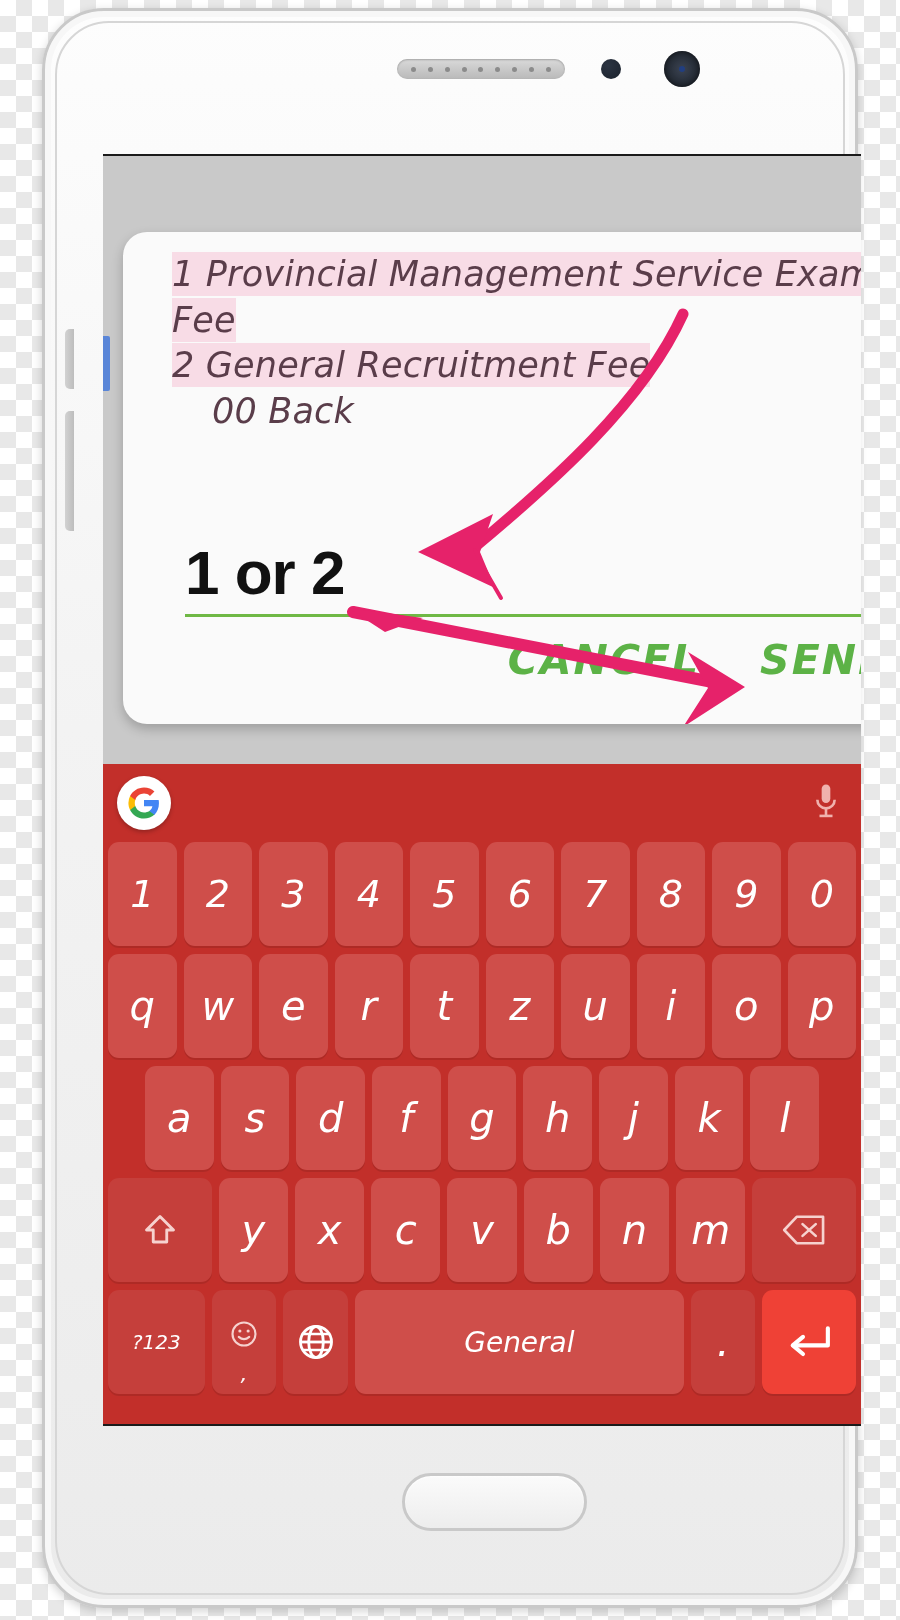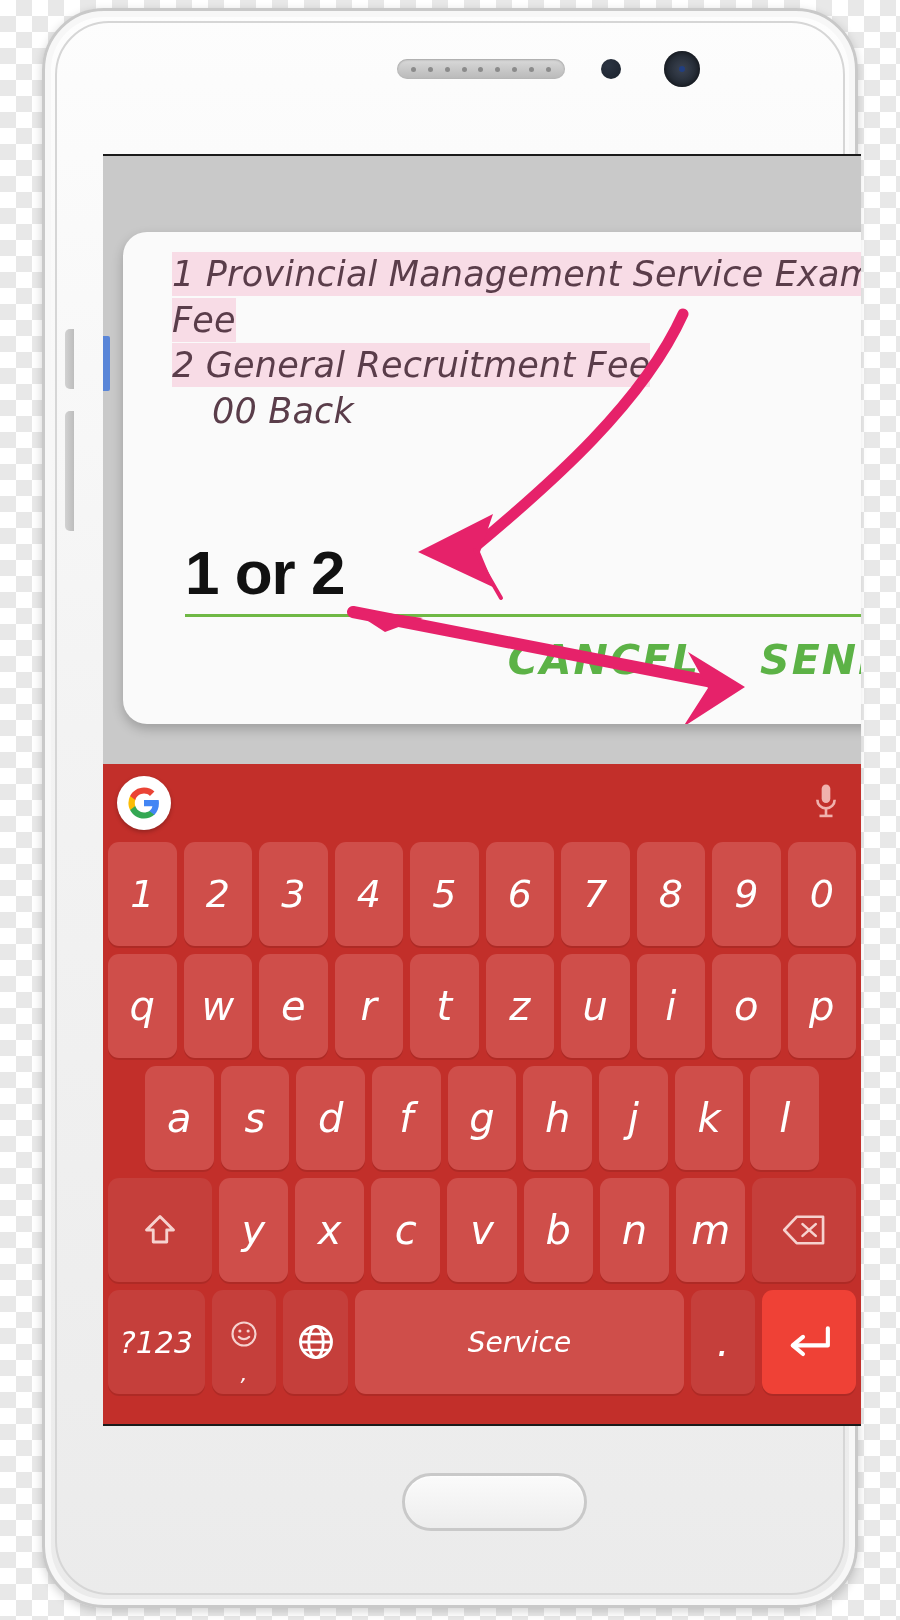--- a/index.html
+++ b/index.html
@@ -243,21 +243,21 @@
   .key.space  { flex: 5.1 1 0; font-size: 28px; }
   .key.wide   { flex: 1.5 1 0; }
   .key.num    { font-size: 38px; }
   .key-sub {
     position: absolute;
     bottom: 8px;
     font-size: 22px;
     font-style: italic;
     opacity: .95;
   }
-  .key-main-small { font-size: 30px; }
+  .key-main-small { font-size: 20px; }
 
   
   #home-button {
     position: absolute;
     left: 357px; top: 1462px;
     width: 185px; height: 58px;
     border-radius: 29px;
     background: linear-gradient(180deg,#fbfbfb,#ededed);
     border: 3px solid #c9c9c9;
     box-sizing: border-box;
@@ -414,21 +414,21 @@
             <span class="key-sub">,</span>
           </div>
           <div class="key dark">
             <svg width="40" height="40" viewBox="0 0 24 24">
               <circle cx="12" cy="12" r="9.3" fill="none" stroke="#ffffff" stroke-width="1.7"></circle>
               <ellipse cx="12" cy="12" rx="4.4" ry="9.3" fill="none" stroke="#ffffff" stroke-width="1.7"></ellipse>
               <line x1="2.7" y1="12" x2="21.3" y2="12" stroke="#ffffff" stroke-width="1.7"></line>
               <path d="M4.6 7.2 H19.4 M4.6 16.8 H19.4" stroke="#ffffff" stroke-width="1.5" fill="none"></path>
             </svg>
           </div>
-          <div class="key space">Service</div>
+          <div class="key space">General</div>
           <div class="key dark">.</div>
           <div class="key enter">
             <svg width="48" height="40" viewBox="0 0 28 22">
               <path d="M25 3 L25 13 L5 13" fill="none" stroke="#ffffff" stroke-width="2.4" stroke-linecap="round" stroke-linejoin="round"></path>
               <path d="M10.5 8 L4.5 13 L10.5 18" fill="none" stroke="#ffffff" stroke-width="2.4" stroke-linecap="round" stroke-linejoin="round"></path>
             </svg>
           </div>
         </div>
       </div>
     </div>

